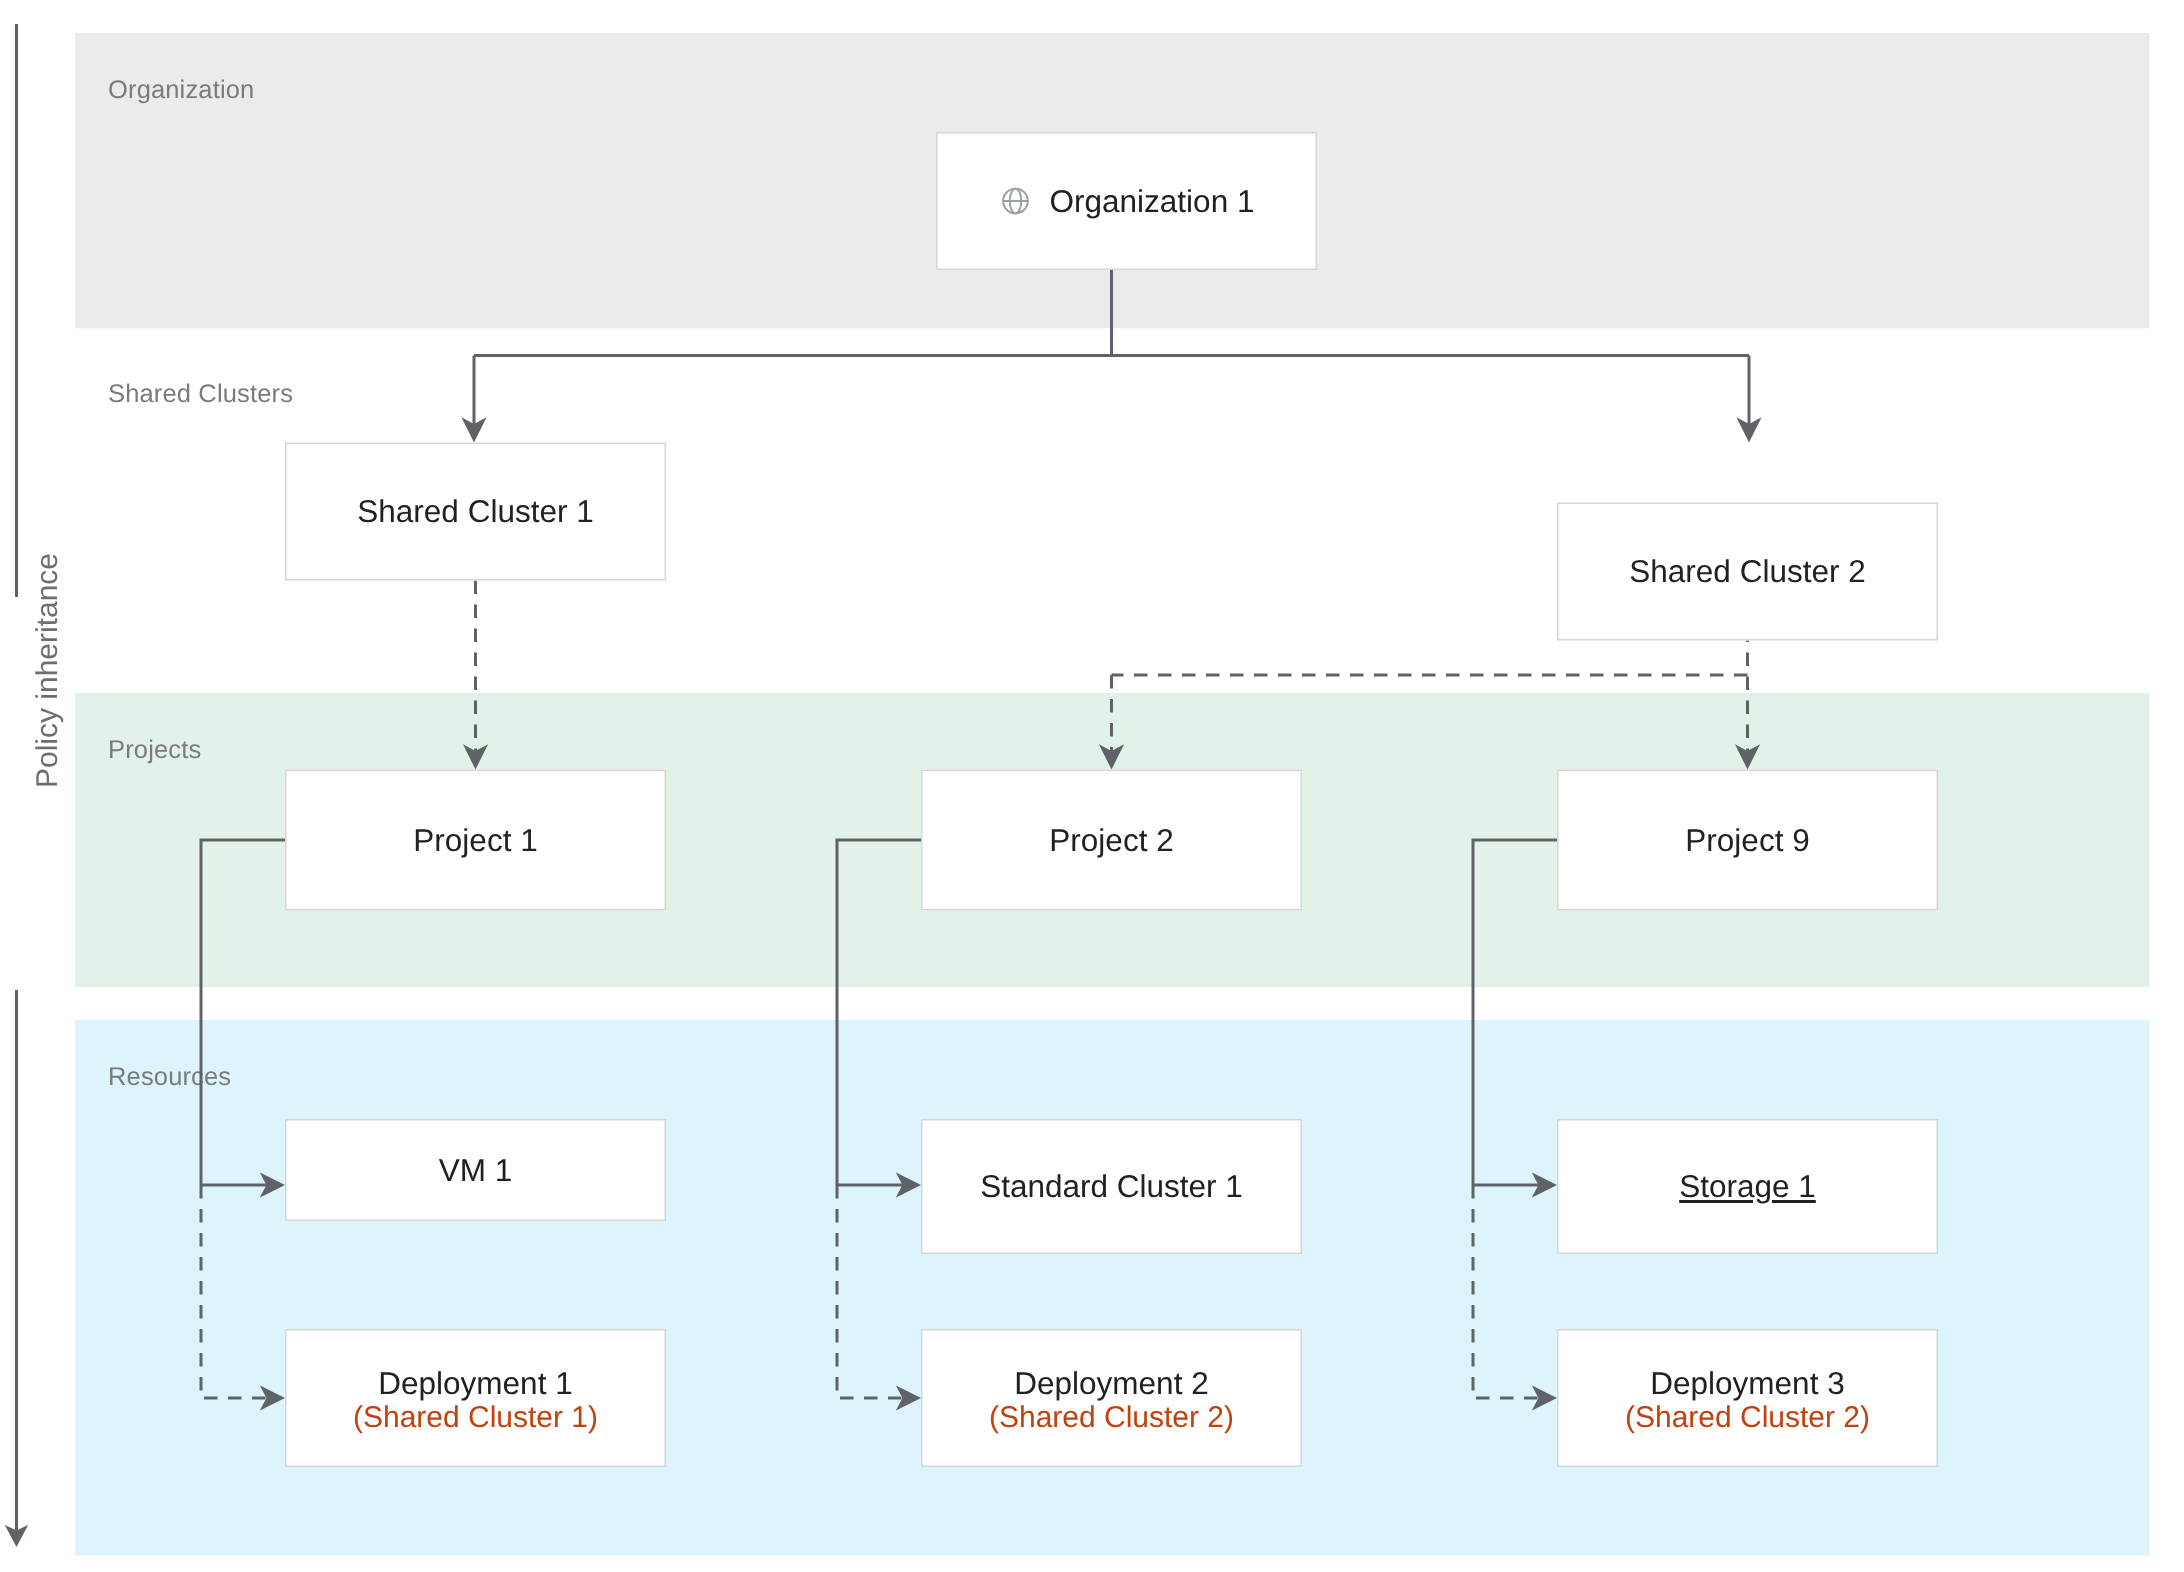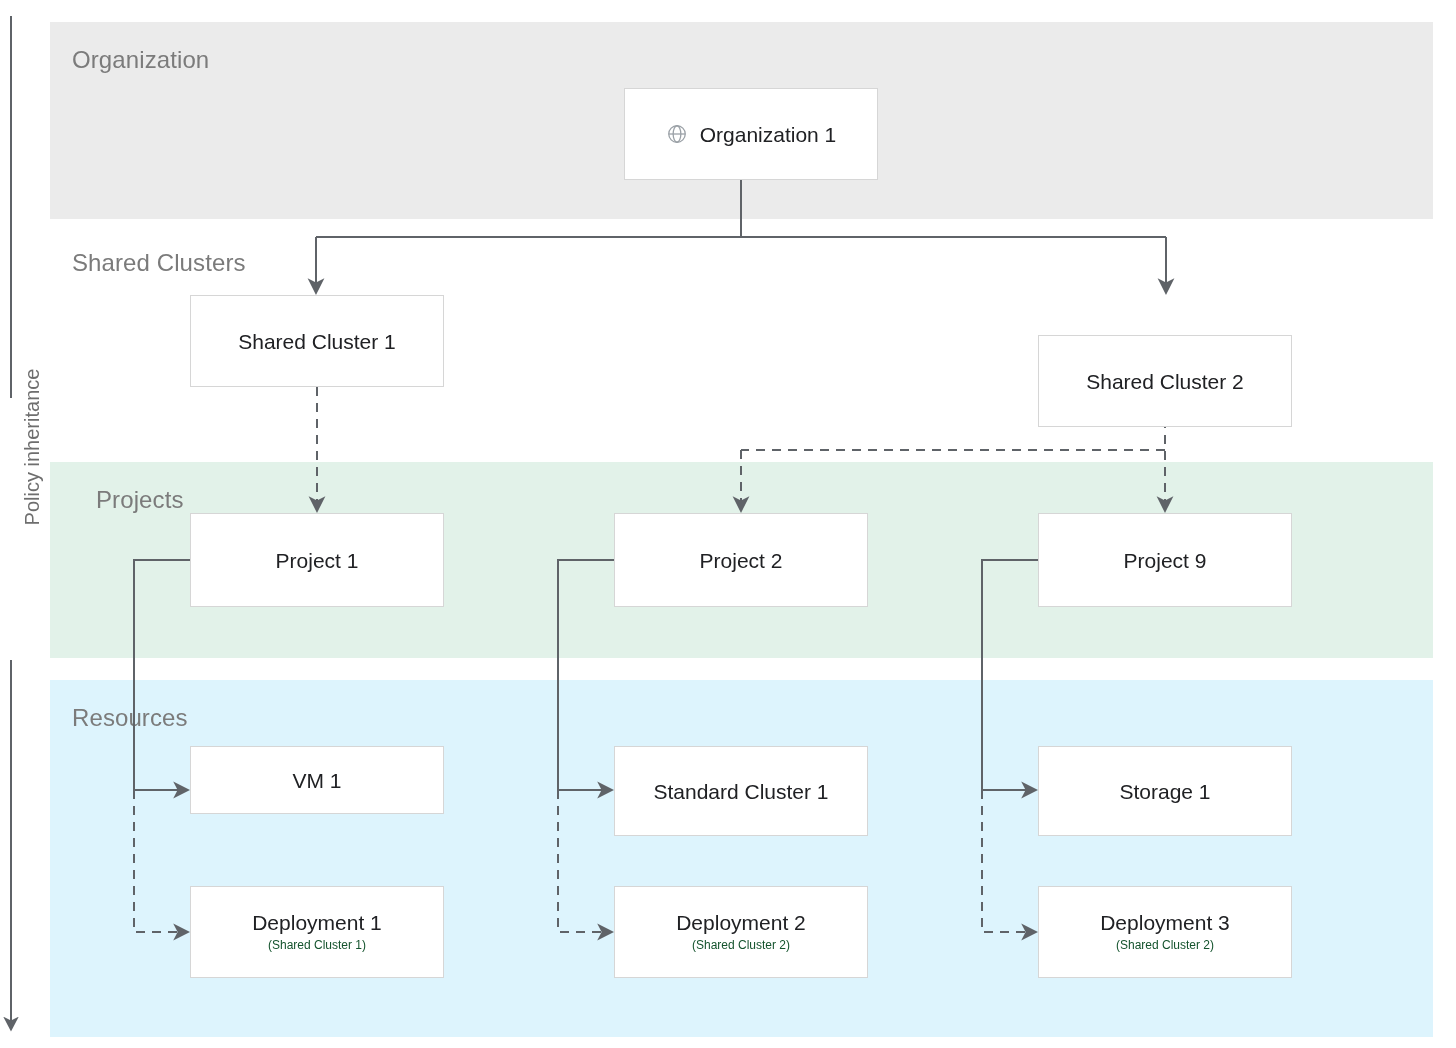--- a/index.html
+++ b/index.html
@@ -21,28 +21,28 @@
     width: 1383px;
   }
   #band-organization { top: 22px;  height: 197px; background: #ebebeb; }
   #band-shared       { top: 219px; height: 243px; background: #ffffff; }
   #band-projects     { top: 462px; height: 196px; background: #e2f2e9; }
   #band-resources    { top: 680px; height: 357px; background: #ddf4fd; }
 
   .band-label {
     position: absolute;
     color: #7b7b7b;
-    font-size: 24px;
+    font-size: 17px;
     line-height: 21px;
     letter-spacing: 0.1px;
     white-space: nowrap;
   }
   #label-organization { left: 72px;  top: 49px;  }
   #label-shared       { left: 72px;  top: 252px; }
-  #label-projects     { left: 72px;  top: 489px; margin-left: 24px; }
+  #label-projects     { left: 72px;  top: 489px; }
   #label-resources    { left: 72px;  top: 707px; }
 
   .node {
     position: absolute;
     background: #ffffff;
     border: 1px solid #d6d6d6;
     box-sizing: border-box;
     display: flex;
     flex-direction: column;
     align-items: center;
@@ -51,36 +51,36 @@
     font-size: 21px;
     line-height: 25px;
   }
   .node .row {
     display: flex;
     align-items: center;
     justify-content: center;
     gap: 12px;
   }
   .node .sub {
-    font-size: 12px;
+    font-size: 20px;
     line-height: 19px;
-    color: #14532d;
+    color: #c2410c;
     margin-top: 1px;
   }
   .globe-icon { display: block; width: 22px; height: 22px; }
 
   #node-org         { left: 614px;  top: 88px;  width: 254px; height: 92px; margin-left: 10px; }
   #node-sc1         { left: 190px;  top: 295px; width: 254px; height: 92px; }
   #node-sc2         { left: 1038px; top: 295px; width: 254px; height: 92px; margin-top: 40px; }
   #node-p1          { left: 190px;  top: 513px; width: 254px; height: 94px; }
   #node-p2          { left: 614px;  top: 513px; width: 254px; height: 94px; }
   #node-p3          { left: 1038px; top: 513px; width: 254px; height: 94px; }
   #node-vm1         { left: 190px;  top: 746px; width: 254px; height: 68px; }
   #node-stdcluster1 { left: 614px;  top: 746px; width: 254px; height: 90px; }
-  #node-storage1    { left: 1038px; top: 746px; width: 254px; height: 90px; }
+  #node-storage1    { left: 1038px; top: 746px; width: 254px; height: 90px; text-decoration: underline; }
   #node-dep1        { left: 190px;  top: 886px; width: 254px; height: 92px; }
   #node-dep2        { left: 614px;  top: 886px; width: 254px; height: 92px; }
   #node-dep3        { left: 1038px; top: 886px; width: 254px; height: 92px; }
 
   #edges {
     position: absolute;
     left: 0; top: 0;
     width: 1456px;
     height: 1048px;
     pointer-events: none;

